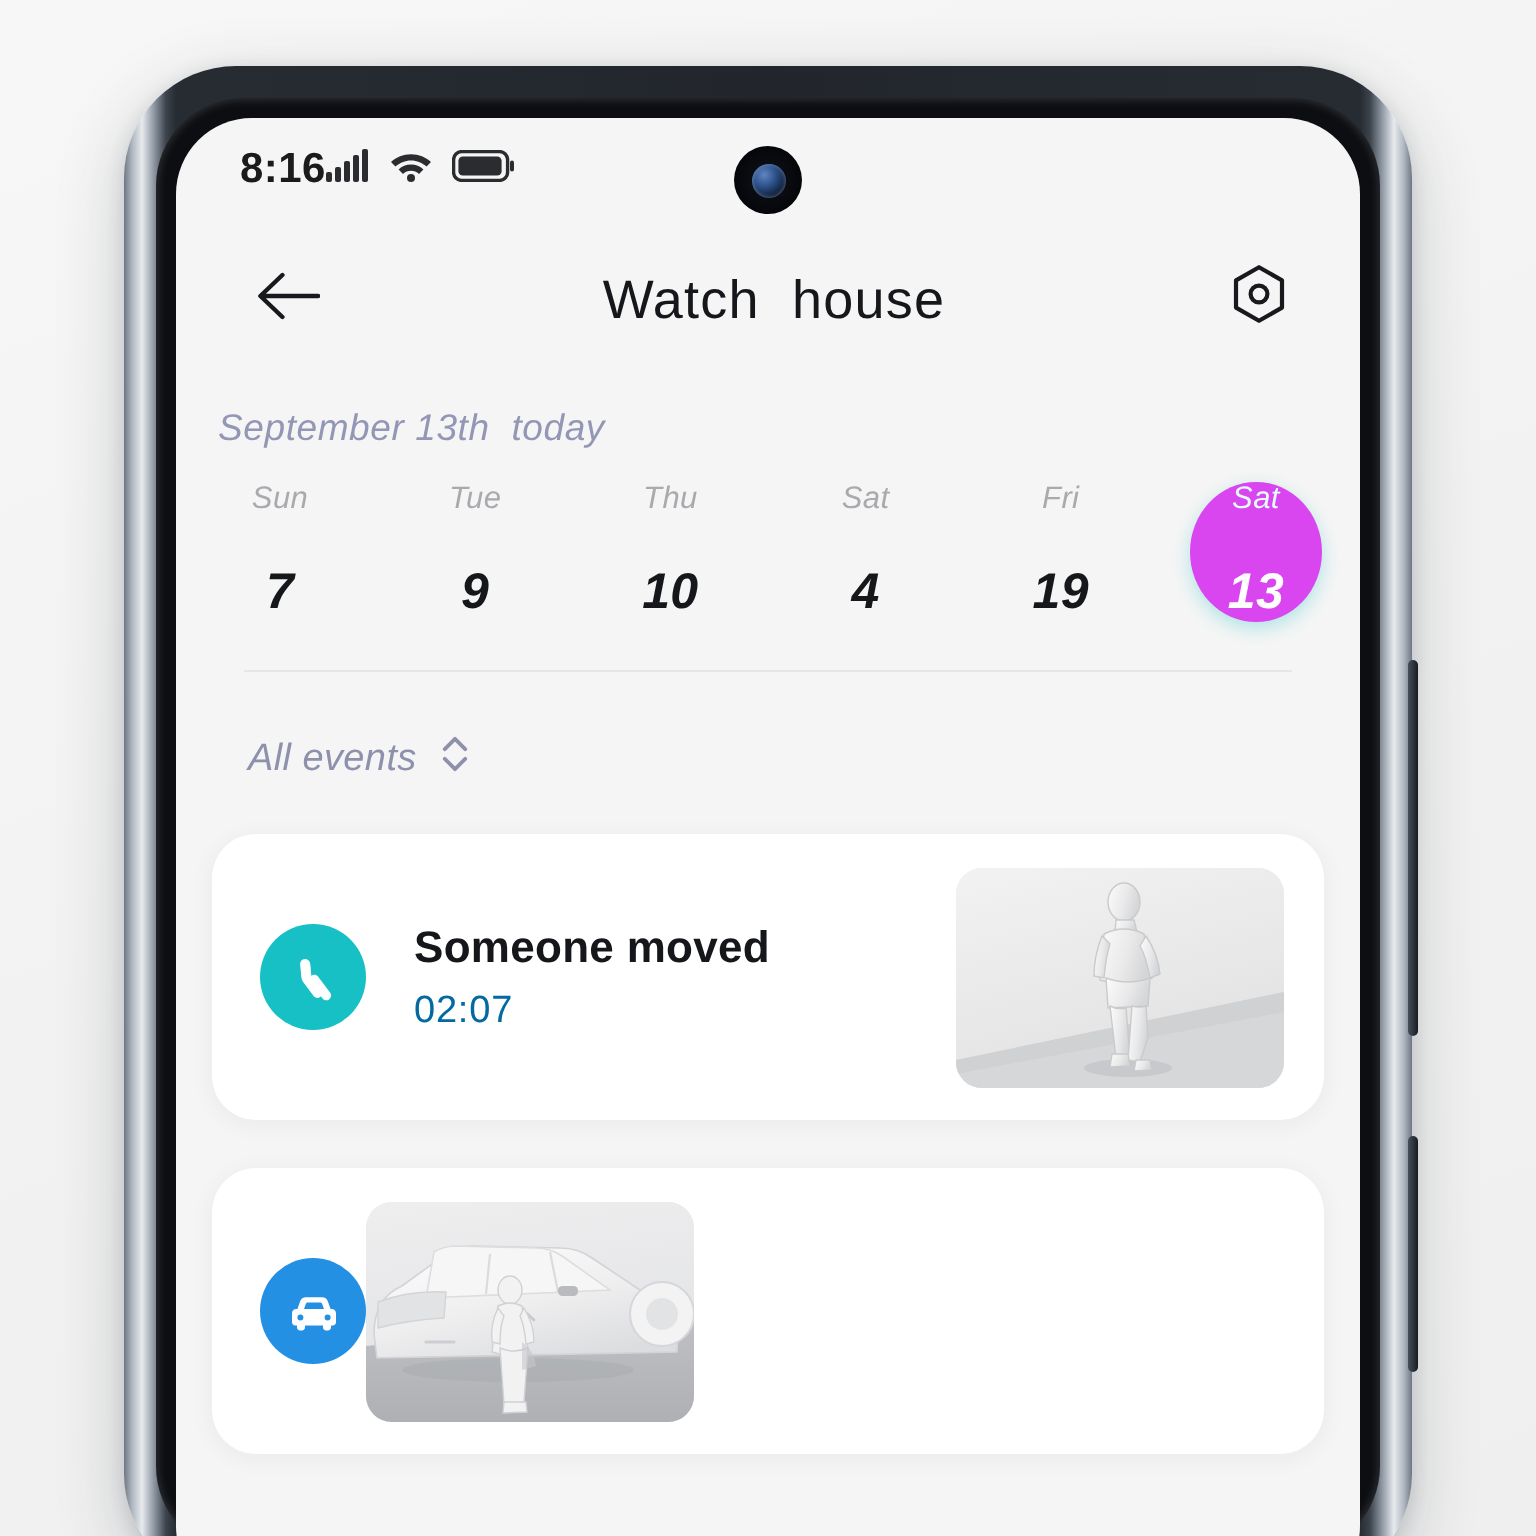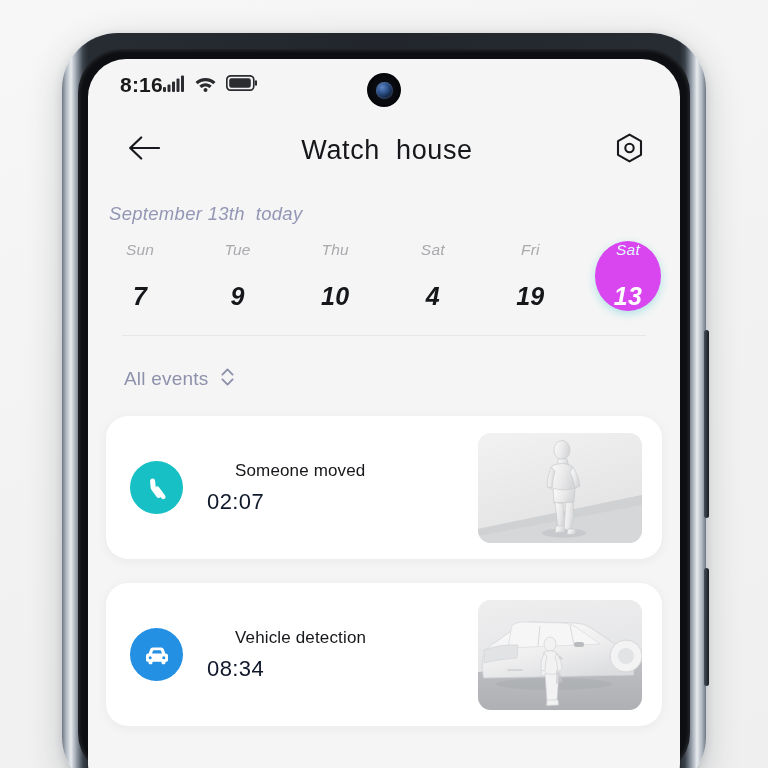--- a/index.html
+++ b/index.html
@@ -192,20 +192,21 @@
   }
 
   
   #filter-row {
     display: flex;
     align-items: center;
     gap: 11px;
     padding: 30px 34px 0 36px;
     cursor: pointer;
     width: max-content;
+    font-style: italic;
   }
   #filter-label {
     font-size: 19px;
     color: #8e91ac;
     letter-spacing: .2px;
   }
 
   
   #event-list {
     padding: 24px 18px 0 18px;
@@ -234,29 +235,28 @@
     justify-content: center;
   }
   .event-text {
     flex: 1 1 auto;
     padding-left: 24px;
     display: flex;
     flex-direction: column;
     gap: 8px;
   }
   .event-title {
-    font-size: 17px;
-    font-weight: 400;
+    font-size: 22px;
+    font-weight: 700;
     color: #15171a;
     letter-spacing: .15px;
-    margin-left: 28px;
   }
   .event-time {
-    font-size: 22px;
-    color: #0f172a;
+    font-size: 19px;
+    color: #0369a1;
     letter-spacing: .4px;
   }
   .event-thumb {
     width: 164px;
     height: 110px;
     border-radius: 13px;
     flex: 0 0 auto;
     overflow: hidden;
     position: relative;
     background: #ececec;
@@ -413,24 +413,20 @@
                 <path d="M90 96 h7 l1 5 -9 .5 z"></path>
               </g>
             </svg>
           </div>
         </div>
         <div class="event-card">
           <div class="event-icon" style="background: rgb(36, 144, 228);">
             <svg width="32" height="32" viewBox="0 0 32 32">
               <path d="M9.1 10.6c.4-1.2 1.5-2 2.8-2h8.2c1.3 0 2.4.8 2.8 2l1.4 3.9h.6c1.2 0 2.1 1 2.1 2.1v4.5c0 .9-.7 1.6-1.6 1.6h-.9v1.1c0 .8-.7 1.5-1.5 1.5h-1c-.8 0-1.5-.7-1.5-1.5v-1.1H11.5v1.1c0 .8-.7 1.5-1.5 1.5H9c-.8 0-1.5-.7-1.5-1.5v-1.1h-.9c-.9 0-1.6-.7-1.6-1.6v-4.5c0-1.1.9-2.1 2.1-2.1h.6zM11 14.5h10l-1-2.7c-.1-.4-.5-.6-.9-.6h-6.2c-.4 0-.8.2-.9.6zM9.2 17.3a1.5 1.5 0 1 0 0 3 1.5 1.5 0 0 0 0-3zm13.6 0a1.5 1.5 0 1 0 0 3 1.5 1.5 0 0 0 0-3z" fill="#ffffff"></path>
             </svg>
-          </div>
-          <div class="event-text">
-            <div class="event-title">Vehicle detection</div>
-            <div class="event-time">08:34</div>
           </div>
           <div class="event-thumb">
             <svg viewBox="0 0 164 110" preserveAspectRatio="xMidYMid slice">
               <defs>
                 <linearGradient id="cw-bg" x1="0" y1="0" x2="0.2" y2="1">
                   <stop offset="0%" stop-color="#eeeeef"></stop>
                   <stop offset="100%" stop-color="#e0e1e3"></stop>
                 </linearGradient>
                 <linearGradient id="cw-body" x1="0.1" y1="0" x2="0.7" y2="1">
                   <stop offset="0%" stop-color="#fdfdfd"></stop>

